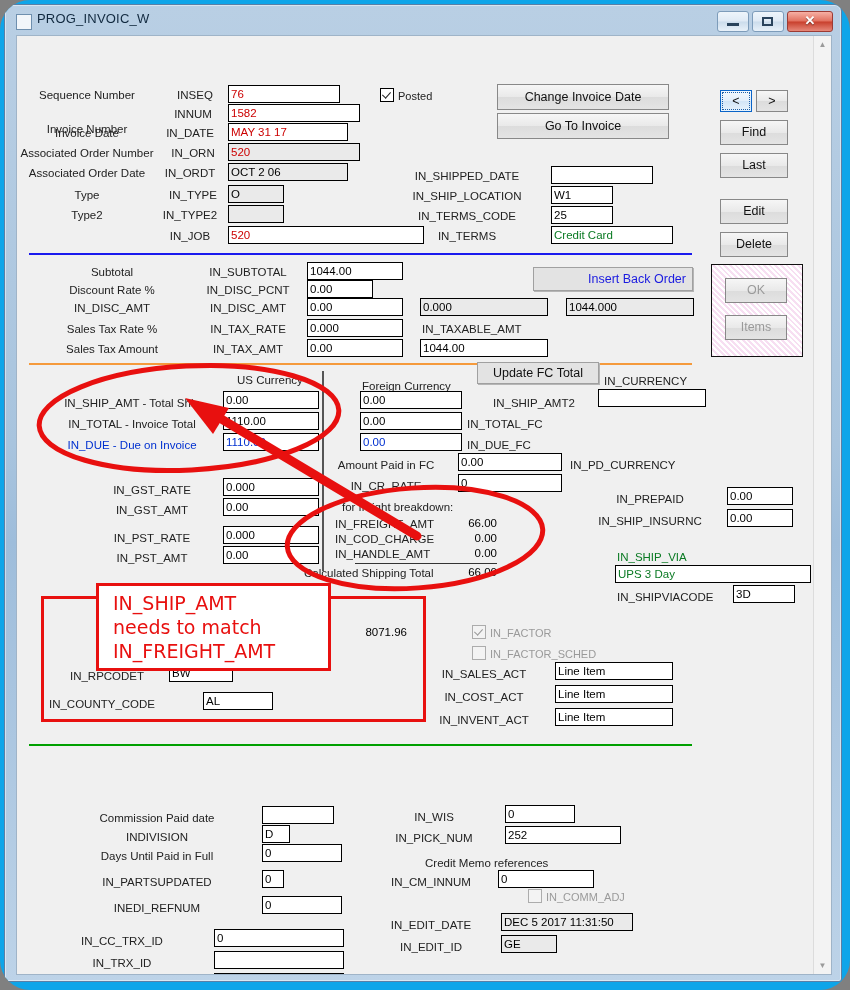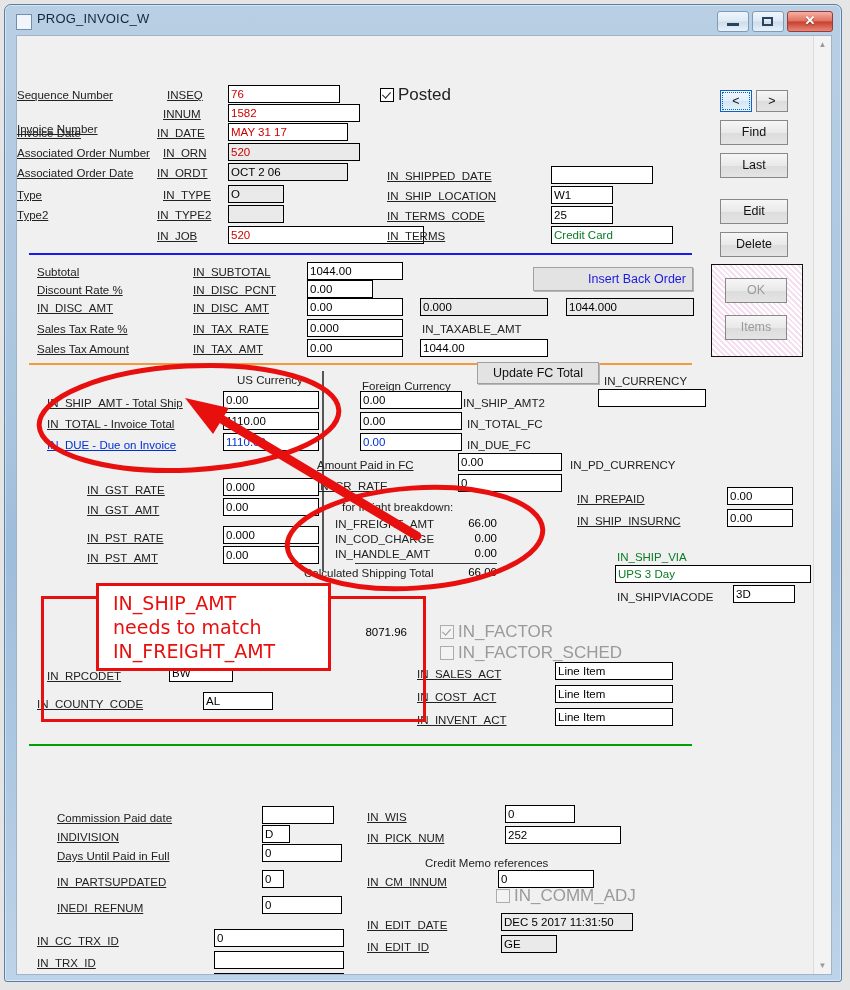--- a/index.html
+++ b/index.html
@@ -8,21 +8,22 @@
     background: #808080;
   }
   body {
     font-family: "Liberation Sans", sans-serif;
   }
   #app {
     position: relative;
     width: 850px;
     height: 990px;
     overflow: hidden;
-    background: #e5e5e5;
+    background: #0ea5e9;
+    border-radius: 30px;
   }
 
   
   .window {
     position: absolute;
     left: 4px; top: 4px;
     width: 838px; height: 978px;
     background: linear-gradient(to bottom, #b9cfe4 0%, #a8c4de 45%, #9ebddb 55%, #bdd3e8 100%);
     border: 1px solid #5a7fa6;
     border-radius: 7px 7px 3px 3px;
@@ -121,21 +122,21 @@
   .vscroll .arrow.down { bottom: 0; }
 
   
   .lbl {
     position: absolute;
     font-size: 11.5px;
     color: #222;
     white-space: nowrap;
     line-height: 14px;
   }
-  .lbl.r { text-align: left; text-decoration: underline; }
+  .lbl.r { text-align: center; }
   .fld {
     position: absolute;
     border: 1px solid #000;
     background: #fff;
     box-sizing: border-box;
     height: 18px;
     font-size: 11.5px;
     line-height: 16px;
     padding-left: 2px;
     color: #000;
@@ -171,21 +172,21 @@
   .btn.focus {
     border: 1px solid #0a64c8;
     outline: 1px dotted #1d5fa8;
     outline-offset: -3px;
     background: linear-gradient(to bottom,#f3f9ff 0%,#e2eefb 50%,#d2e5f7 51%,#e8f3fd 100%);
   }
   .btn.disabled { color: #9a9a9a; }
 
   .chk {
     position: absolute;
-    font-size: 17px;
+    font-size: 11px;
     color: #222;
     white-space: nowrap;
     cursor: pointer;
     line-height: 14px;
   }
   .chk .box {
     display: inline-block;
     width: 12px; height: 12px;
     border: 1px solid #000;
     background: #fff;
@@ -195,21 +196,21 @@
   }
   .chk.checked .box::after {
     content: "";
     position: absolute;
     left: 3px; top: 1px;
     width: 4px; height: 7px;
     border: solid #222;
     border-width: 0 1.6px 1.6px 0;
     transform: rotate(42deg);
   }
-  .chk.dis { color: #9a9a9a; }
+  .chk.dis { color: #9a9a9a; margin-left: 32px; }
   .chk.dis .box { border-color: #acacac; background: #f3f3f3; }
   .chk.dis.checked .box::after { border-color: #9a9a9a; }
 
   .rule { position: absolute; height: 2px; }
 
   .okpanel {
     position: absolute;
     border: 1px solid #111;
     background:
       repeating-linear-gradient(45deg, #f7dff2 0 2px, #ffffff 2px 4px);
@@ -307,20 +308,22 @@
         <div class="lbl r" style="left:140px;top:172px;width:66px">IN_TYPE2</div>
         <div class="fld gray" style="left:211px;top:169px;width:56px"></div>
 
         <div class="lbl r" style="left:140px;top:193px;width:66px">IN_JOB</div>
         <div class="fld red" style="left:211px;top:190px;width:196px">520</div>
 
         <div class="chk checked" style="left:363px;top:52px">
           <span class="box"></span><span>Posted</span>
         </div>
 
+        <div class="btn" style="left:480px;top:48px;width:172px;height:26px">Change Invoice Date</div>
+        <div class="btn" style="left:480px;top:77px;width:172px;height:26px">Go To Invoice</div>
 
         <div class="lbl r" style="left:370px;top:133px;width:160px">IN_SHIPPED_DATE</div>
         <div class="fld" style="left:534px;top:130px;width:102px"></div>
 
         <div class="lbl r" style="left:370px;top:153px;width:160px">IN_SHIP_LOCATION</div>
         <div class="fld" style="left:534px;top:150px;width:62px">W1</div>
 
         <div class="lbl r" style="left:370px;top:173px;width:160px">IN_TERMS_CODE</div>
         <div class="fld" style="left:534px;top:170px;width:62px">25</div>
 
@@ -373,21 +376,21 @@
         <div class="lbl" style="left:345px;top:343px">Foreign Currency</div>
         <div class="btn flat" style="left:460px;top:326px;width:122px;height:22px">Update FC Total</div>
         <div class="lbl" style="left:587px;top:338px">IN_CURRENCY</div>
         <div class="fld" style="left:581px;top:353px;width:108px"></div>
 
         <div class="vdiv" style="left:305px;top:335px;height:200px"></div>
 
         <div class="lbl r" style="left:30px;top:360px;width:170px">IN_SHIP_AMT - Total Ship</div>
         <div class="fld" style="left:206px;top:355px;width:96px">0.00</div>
         <div class="fld" style="left:343px;top:355px;width:102px">0.00</div>
-        <div class="lbl" style="left:446px;top:360px">IN_SHIP_AMT2</div>
+        <div class="lbl" style="left:476px;top:360px">IN_SHIP_AMT2</div>
 
         <div class="lbl r" style="left:30px;top:381px;width:170px">IN_TOTAL - Invoice Total</div>
         <div class="fld" style="left:206px;top:376px;width:96px">1110.00</div>
         <div class="fld" style="left:343px;top:376px;width:102px">0.00</div>
         <div class="lbl" style="left:450px;top:381px">IN_TOTAL_FC</div>
 
         <div class="lbl r" style="left:30px;top:402px;width:170px;color:#0030d0">IN_DUE - Due on Invoice</div>
         <div class="fld blue" style="left:206px;top:397px;width:96px">1110.00</div>
         <div class="fld blue" style="left:343px;top:397px;width:102px">0.00</div>
         <div class="lbl" style="left:450px;top:402px">IN_DUE_FC</div>

